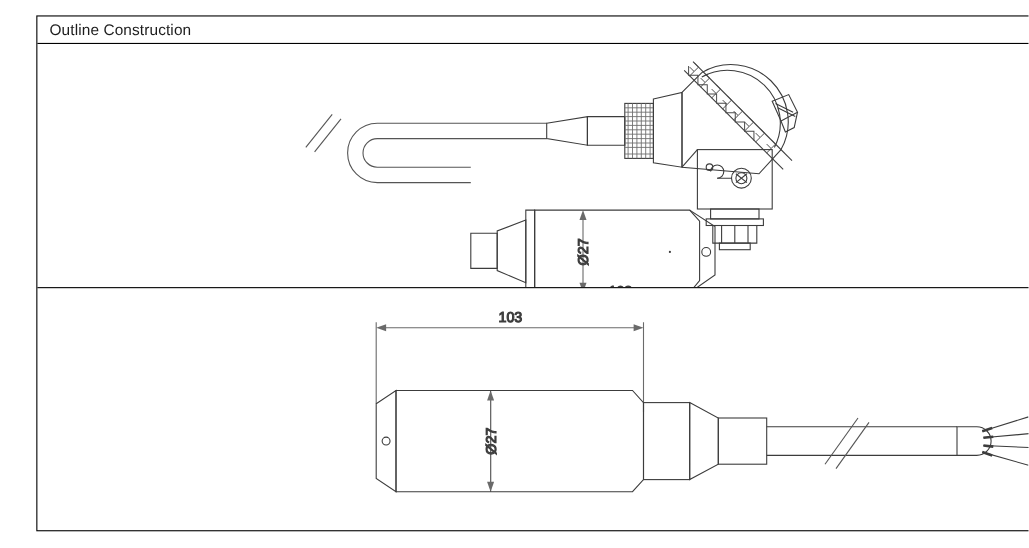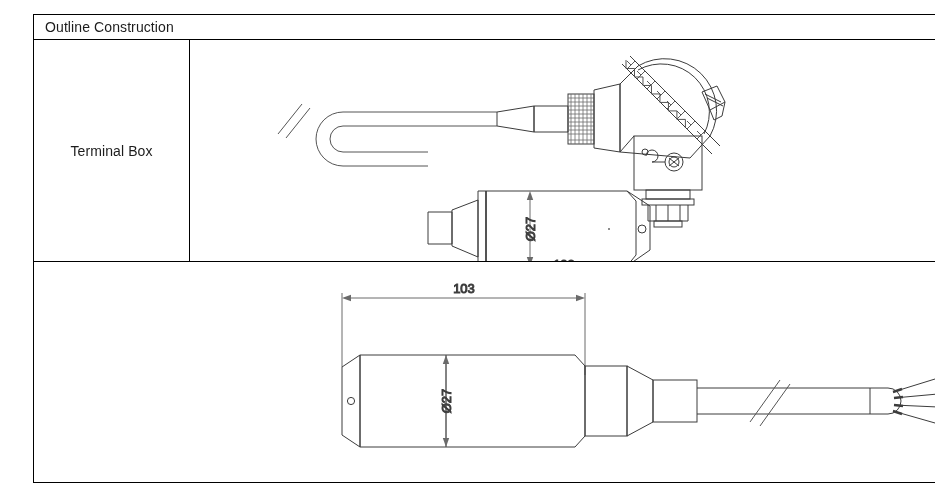--- a/index.html
+++ b/index.html
@@ -107,23 +107,20 @@
   <div class="spec-table">
 
     <div class="header-row">
       <div class="header-title">Outline Construction</div>
     </div>
 
     <div class="body-rows">
 
       <div class="drow r1">
 
-        <div class="row-label-cell">
-          <div class="row-label">Terminal Box</div>
-        </div>
 
         <div class="row-figure-cell">
           <svg class="fig-svg" width="749" height="222" viewBox="0 0 749 222">
             <g fill="none" stroke="#3c3c3c" stroke-width="1" stroke-linejoin="miter" stroke-linecap="butt">
 
               <g stroke="#555">
 
                 <path d="M 307 72 L 153 72 A 27 27 0 0 0 153 126 L 238 126"></path>
 
                 <path d="M 307 86 L 153 86 A 13 13 0 0 0 153 112 L 238 112"></path>

